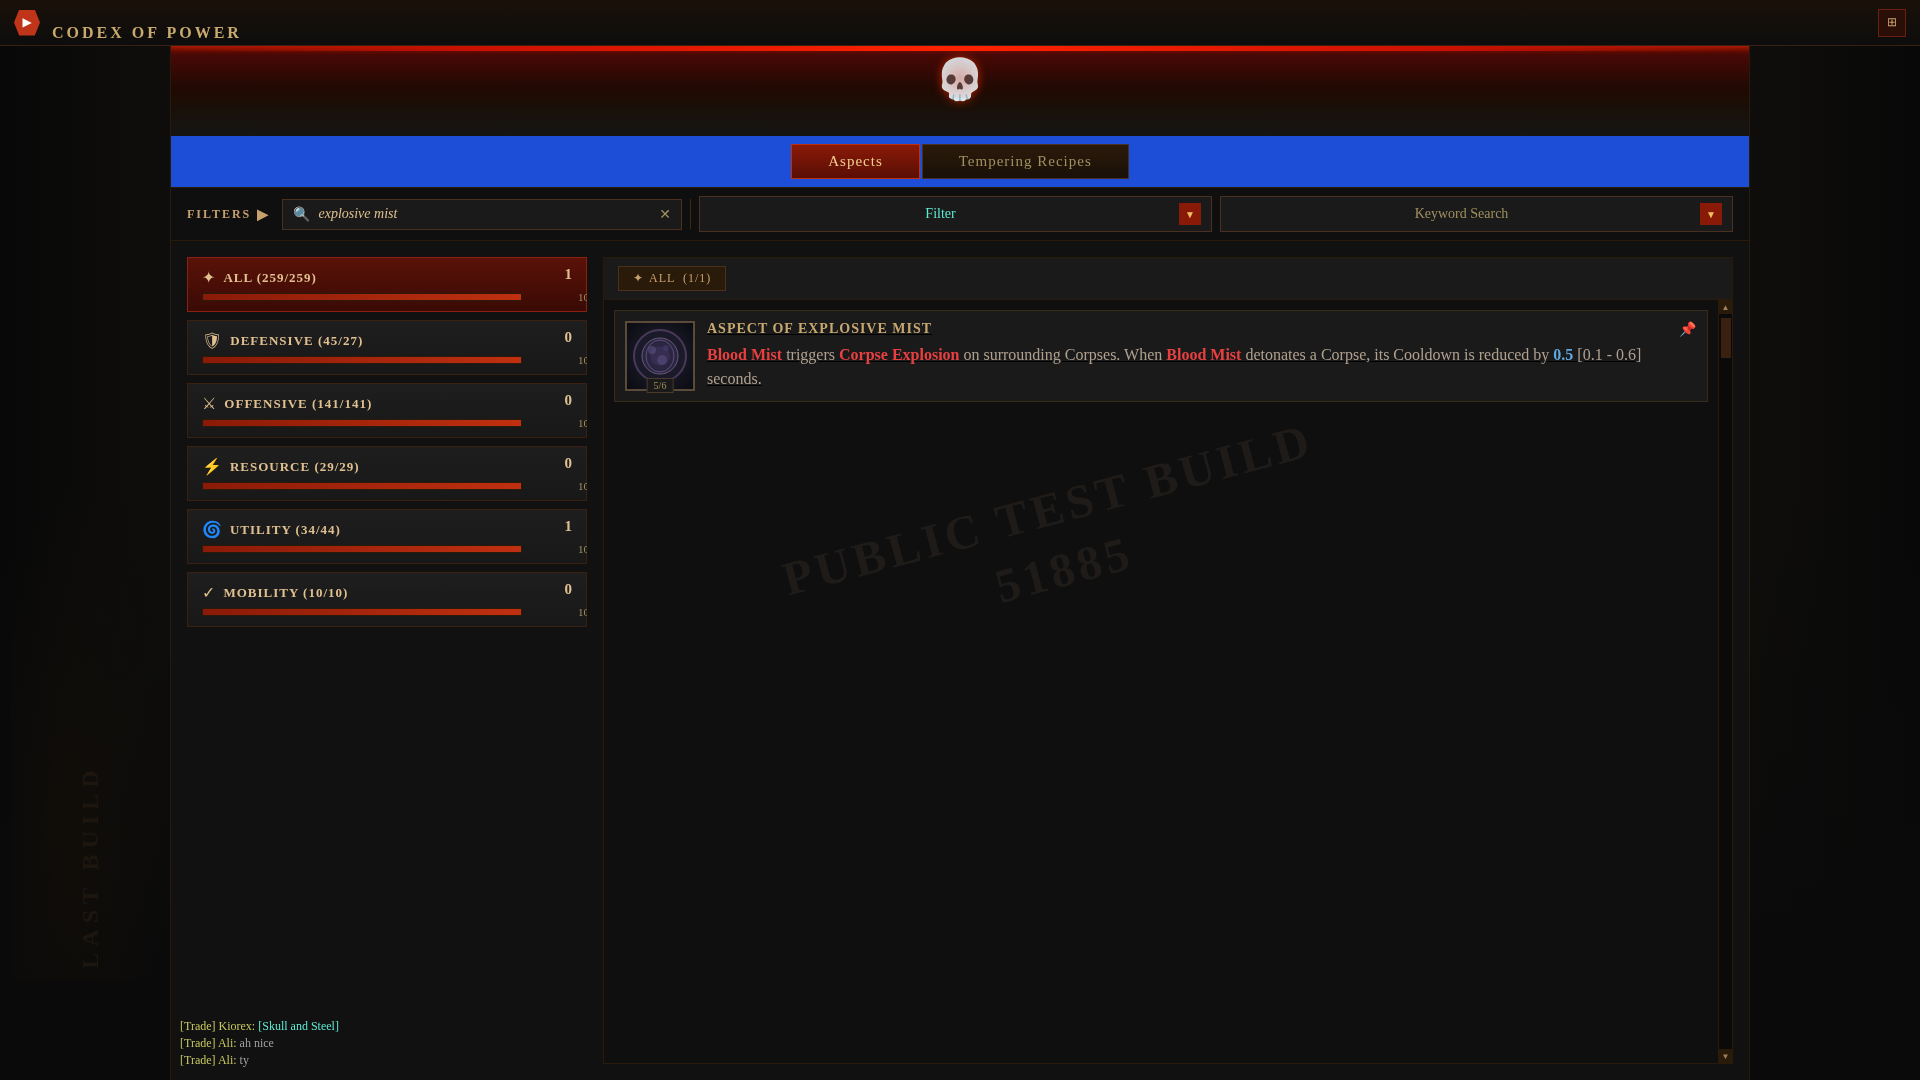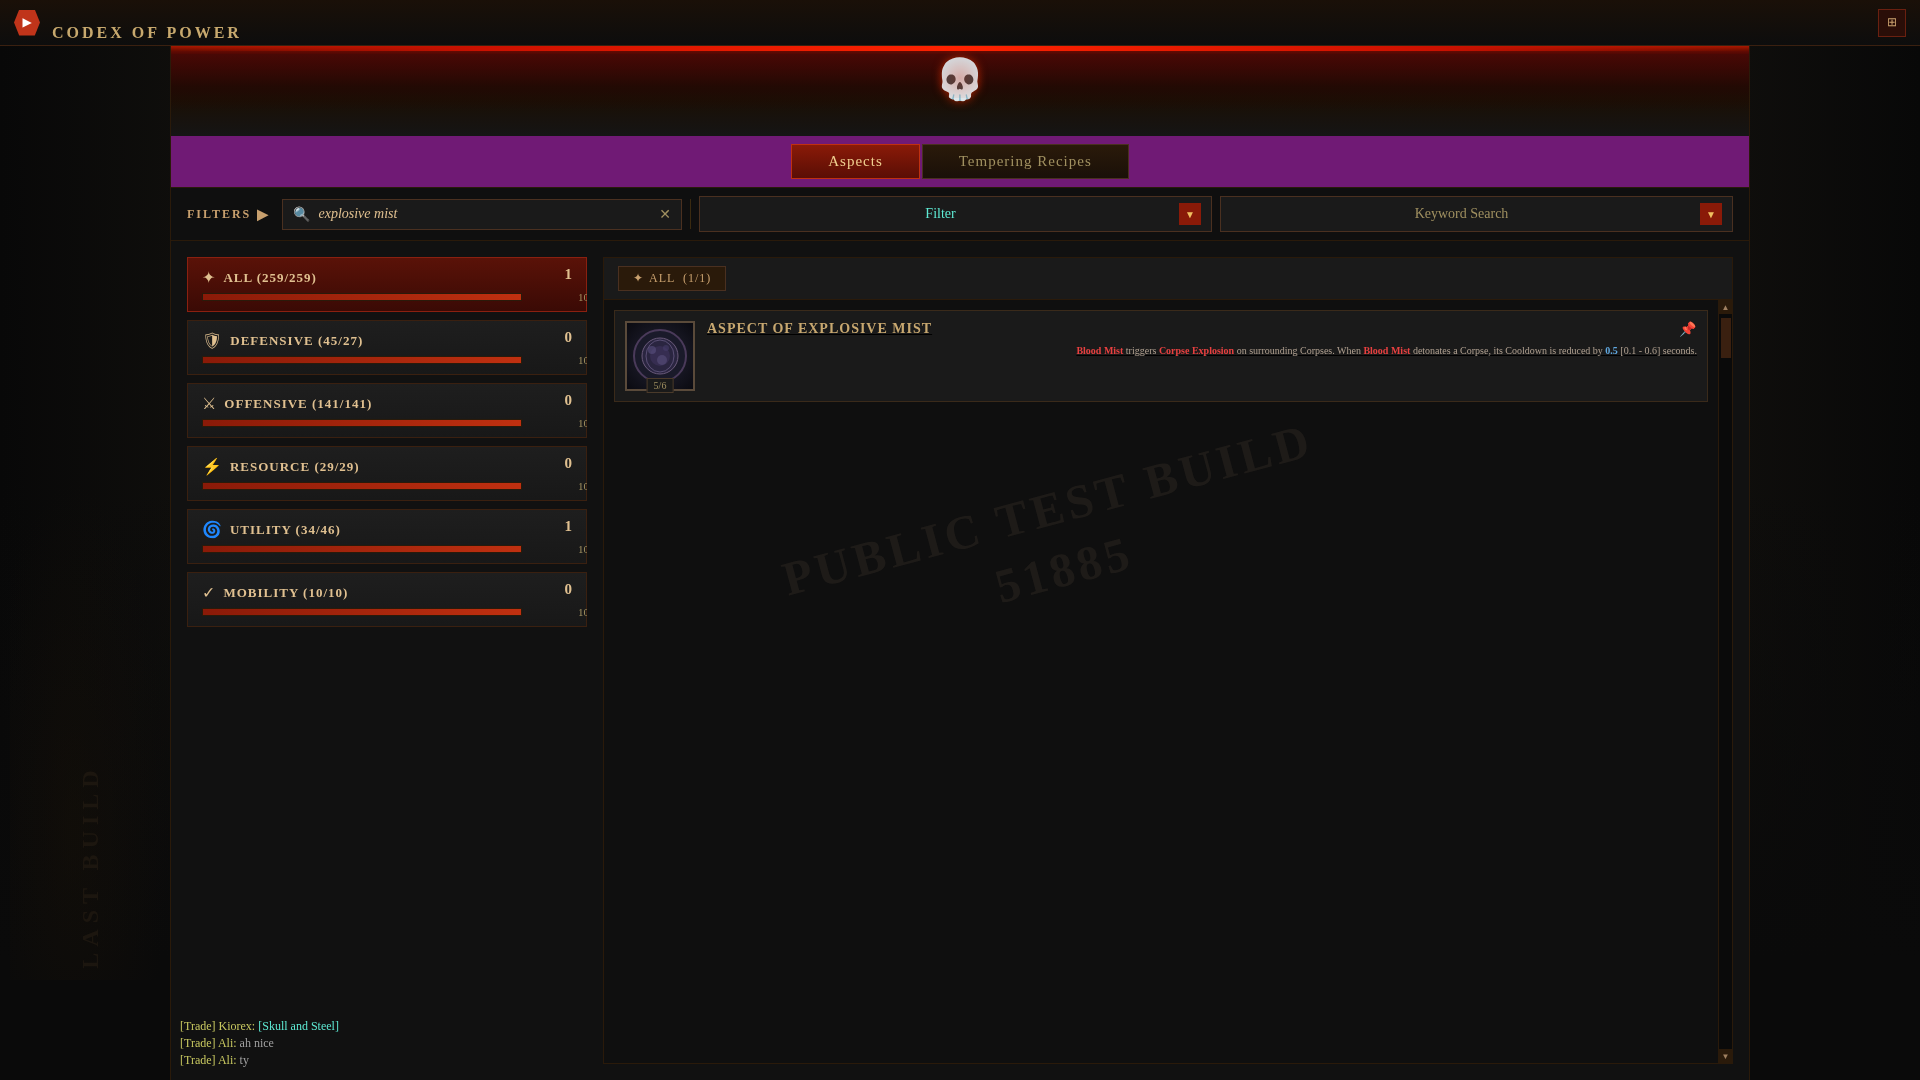--- a/index.html
+++ b/index.html
@@ -95,21 +95,21 @@
       text-shadow: 0 0 10px #aa2200;
     }
 
     
     .tabs-container {
       display: flex;
       justify-content: center;
       align-items: center;
       gap: 2px;
       padding: 8px 0;
-      background: #701a75;
+      background: #1d4ed8;
       flex-shrink: 0;
     }
     .tab {
       padding: 8px 36px;
       font-size: 15px;
       letter-spacing: 1px;
       cursor: pointer;
       border: 1px solid #3a2010;
     }
     .tab-active {
@@ -388,23 +388,22 @@
     }
     .aspect-title {
       color: #c8a870;
       font-size: 14px;
       letter-spacing: 1px;
       font-weight: bold;
       margin-bottom: 6px;
     }
     .aspect-desc {
       color: #b0a090;
-      font-size: 10px;
+      font-size: 16px;
       line-height: 1.5;
-      text-align: right;
     }
     .aspect-desc .highlight-red {
       color: #e84040;
       font-weight: bold;
     }
     .aspect-desc .highlight-blue {
       color: #60a8e0;
       font-weight: bold;
     }
     .pin-icon {
@@ -650,21 +649,21 @@
           <div class="progress-bar-bg">
             <div class="progress-bar-fill" style="width:100%;"></div>
           </div>
           <span class="progress-pct">100%</span>
         </div>
       </div>
 
       <div class="category-item category-item-inactive">
         <div class="category-header">
           <span class="category-icon">🌀</span>
-          <span class="category-name">UTILITY (34/46)</span>
+          <span class="category-name">UTILITY (34/44)</span>
         </div>
         <span class="count-badge category-count">1</span>
         <div class="progress-wrapper">
           <div class="progress-bar-bg">
             <div class="progress-bar-fill" style="width:100%;"></div>
           </div>
           <span class="progress-pct">100%</span>
         </div>
       </div>
 

